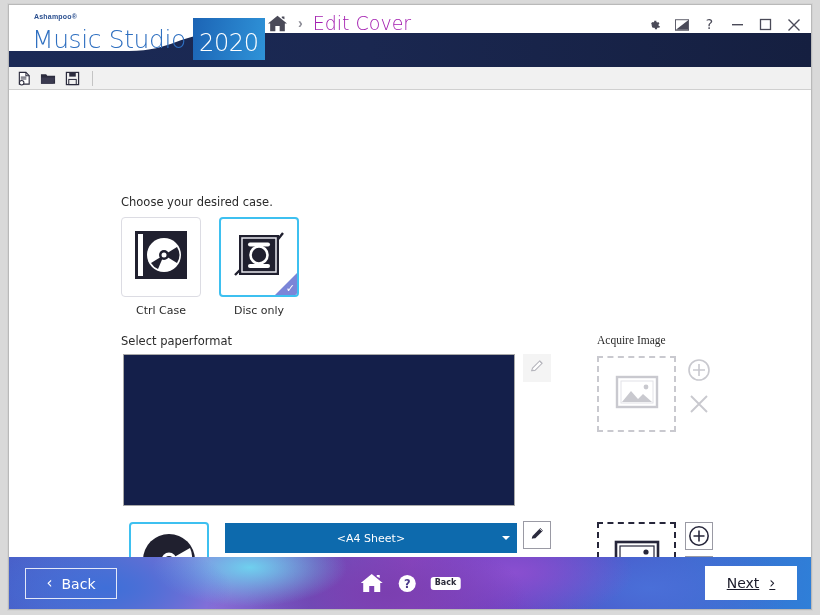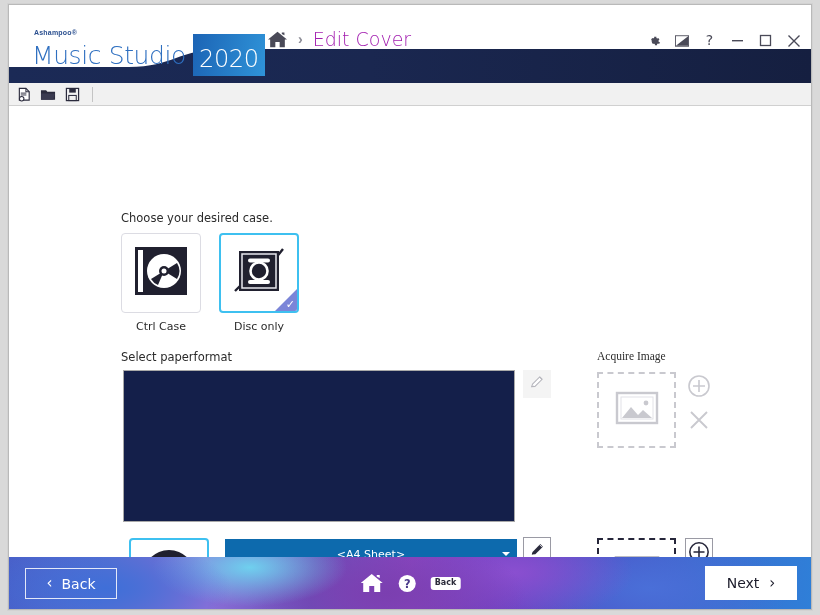--- a/index.html
+++ b/index.html
@@ -23,21 +23,20 @@
     display: flex;
     flex-direction: column;
   }
 
   
   .titlebar {
     position: relative;
     height: 62px;
     background: #ffffff;
     flex: none;
-    margin-top: 16px;
   }
 
   .logo-wrap {
     position: absolute;
     left: 23px; top: 8px;
     user-select: none;
   }
   .logo-brand {
     font-size: 7px;
     color: #2a4f8f;
@@ -268,20 +267,21 @@
   .btn-next {
     position: absolute; right: 14px; top: 9px;
     width: 92px; height: 34px;
     background: #ffffff;
     color: #1b1b2a;
     display: flex; align-items: center; justify-content: center;
     gap: 10px;
     font-size: 14px;
     font-family: "DejaVu Sans", sans-serif;
     cursor: pointer;
+    text-decoration: underline;
   }
   .chev { font-size: 15px; line-height: 1; }
 
   .foot-center {
     position: absolute;
     left: 50%; top: 50%;
     transform: translate(-50%,-50%);
     display: flex; align-items: center; gap: 14px;
   }
   .fc-btn { cursor: pointer; display: flex; align-items: center; justify-content: center; }

